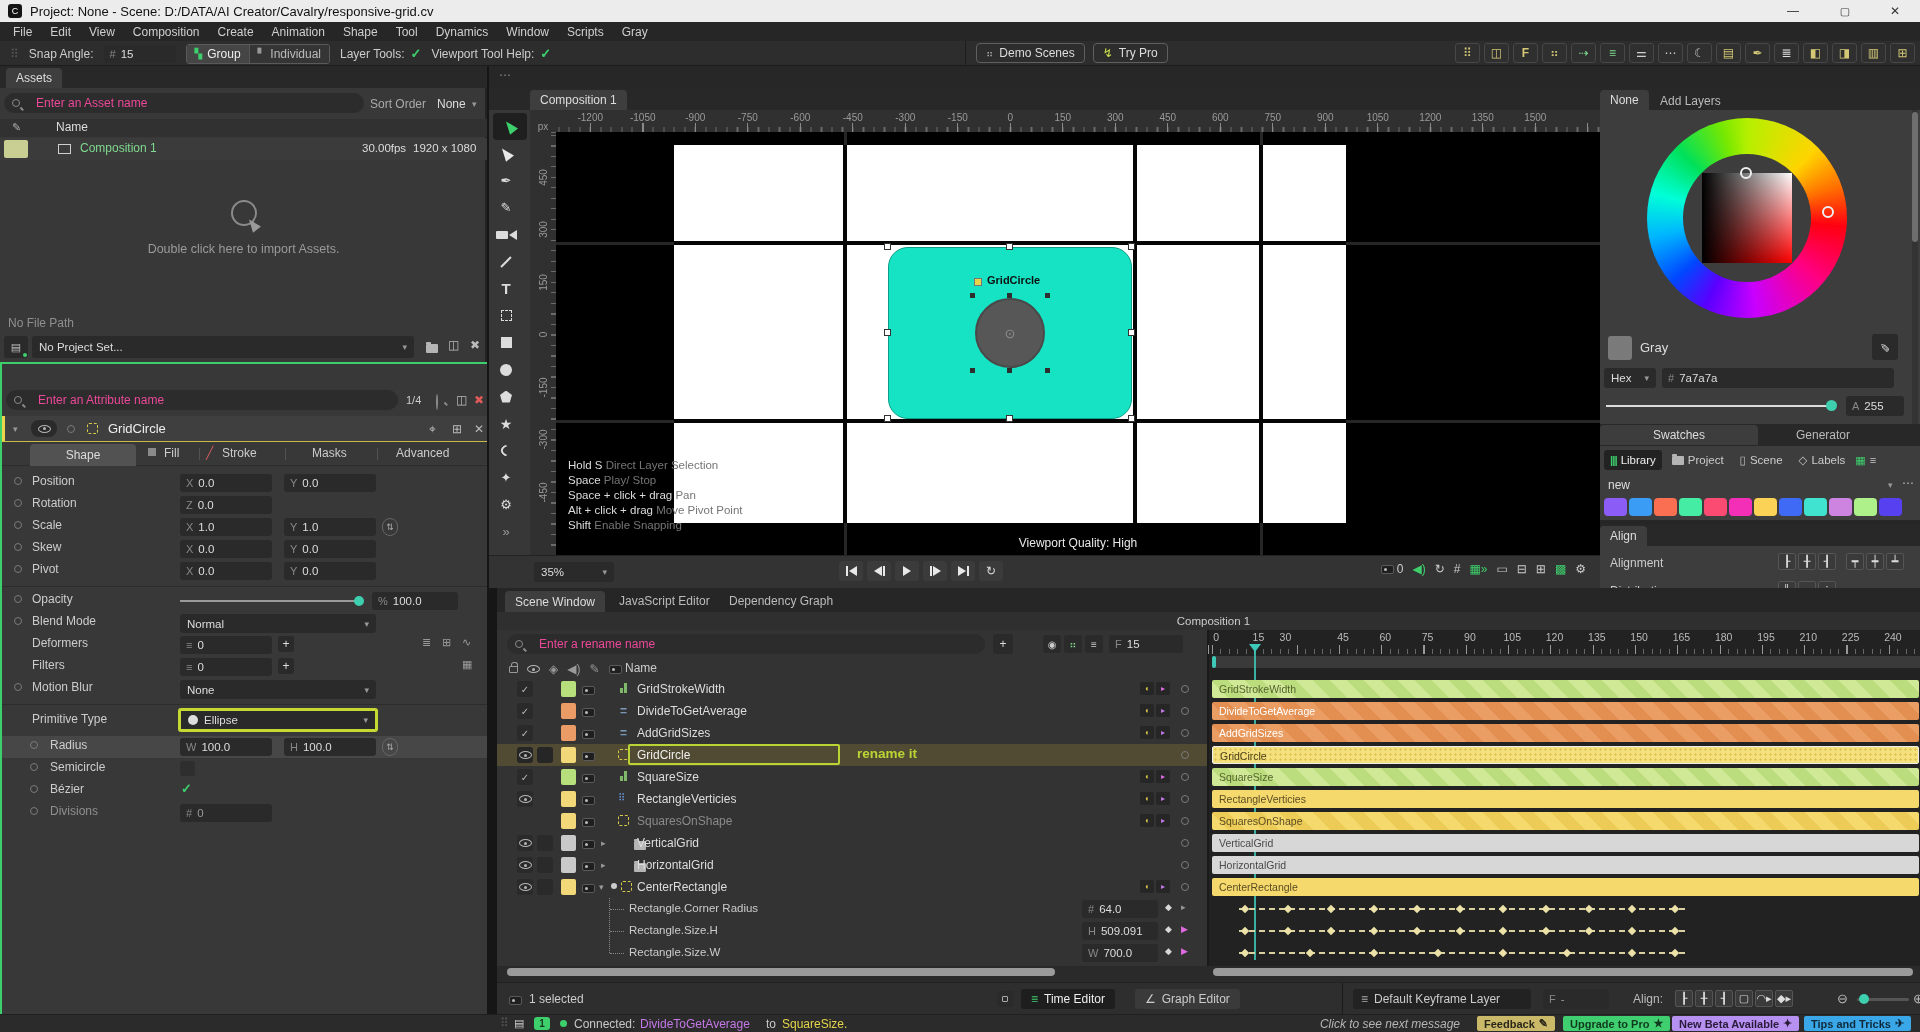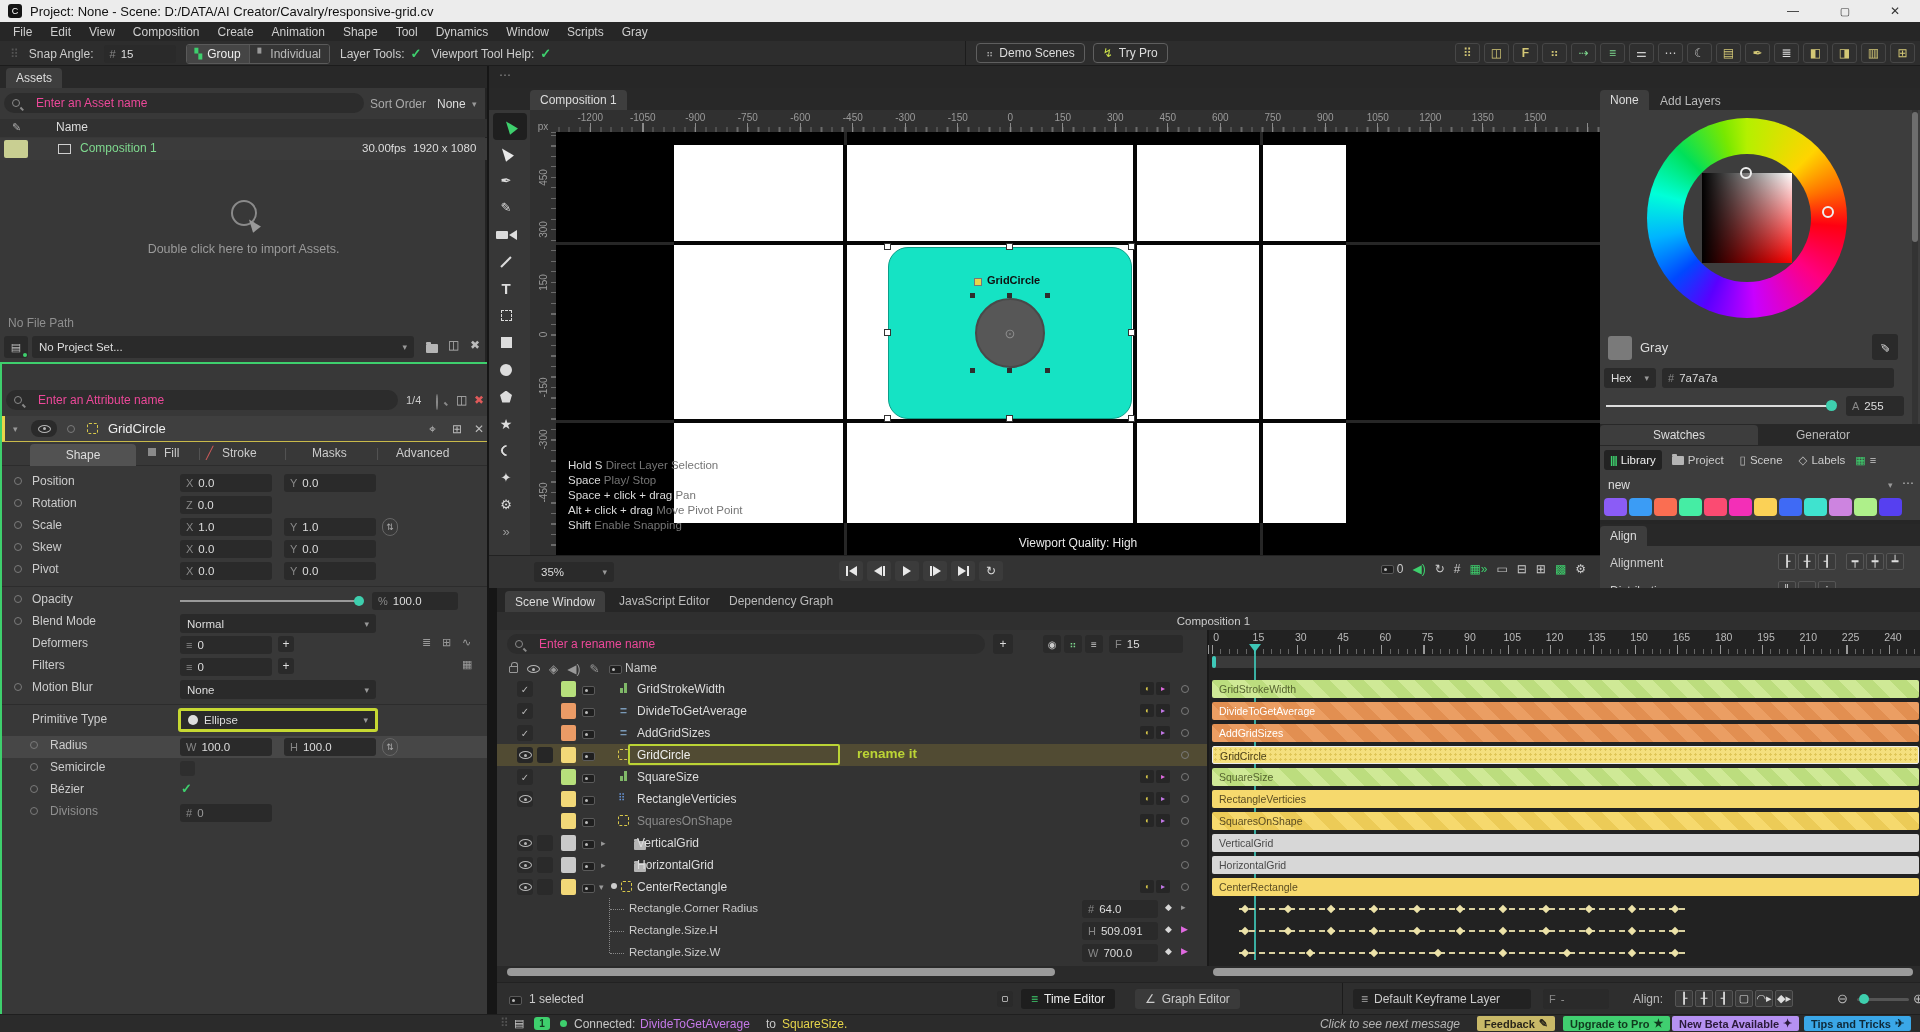--- a/index.html
+++ b/index.html
@@ -831,21 +831,21 @@
       </div>
     </div>
 
     <div class="r" style="left:710px;top:42px;width:723px;height:336px;background:#222">
       <div class="r" style="left:0;top:0;width:2px;height:336px;background:#1a1a1a"></div>
 
       <div class="r" style="left:0;top:0;width:723px;height:24px">
         <div class="flex r" style="left:-12px;top:1px">
           <span style="width:42.3px;text-align:center;color:#bbb;font-size:10.5px">0</span>
             <span style="width:42.3px;text-align:center;color:#bbb;font-size:10.5px">15</span>
-            <span style="width:42.3px;text-align:center;color:#bbb;font-size:10.5px">30</span>
+            <span style="width:42.3px;text-align:left;color:#bbb;font-size:10.5px">30</span>
             <span style="width:42.3px;text-align:center;color:#bbb;font-size:10.5px">45</span>
             <span style="width:42.3px;text-align:center;color:#bbb;font-size:10.5px">60</span>
             <span style="width:42.3px;text-align:center;color:#bbb;font-size:10.5px">75</span>
             <span style="width:42.3px;text-align:center;color:#bbb;font-size:10.5px">90</span>
             <span style="width:42.3px;text-align:center;color:#bbb;font-size:10.5px">105</span>
             <span style="width:42.3px;text-align:center;color:#bbb;font-size:10.5px">120</span>
             <span style="width:42.3px;text-align:center;color:#bbb;font-size:10.5px">135</span>
             <span style="width:42.3px;text-align:center;color:#bbb;font-size:10.5px">150</span>
             <span style="width:42.3px;text-align:center;color:#bbb;font-size:10.5px">165</span>
             <span style="width:42.3px;text-align:center;color:#bbb;font-size:10.5px">180</span>

